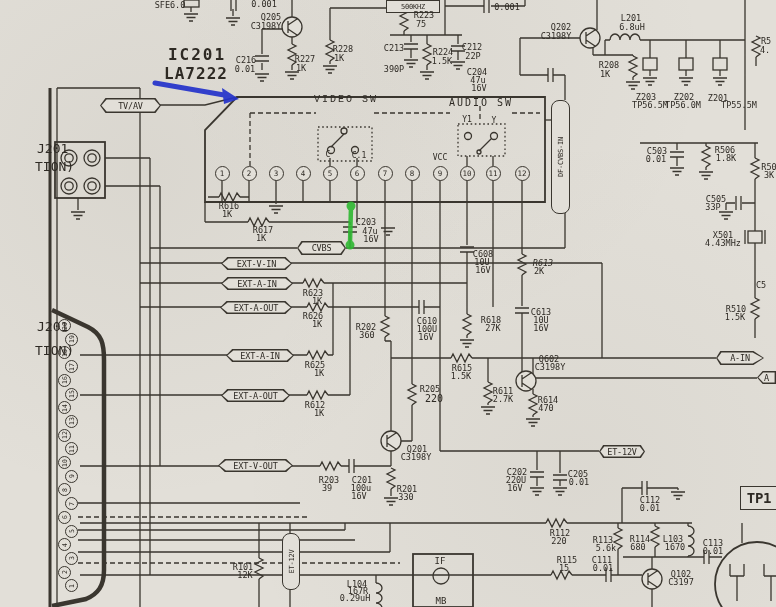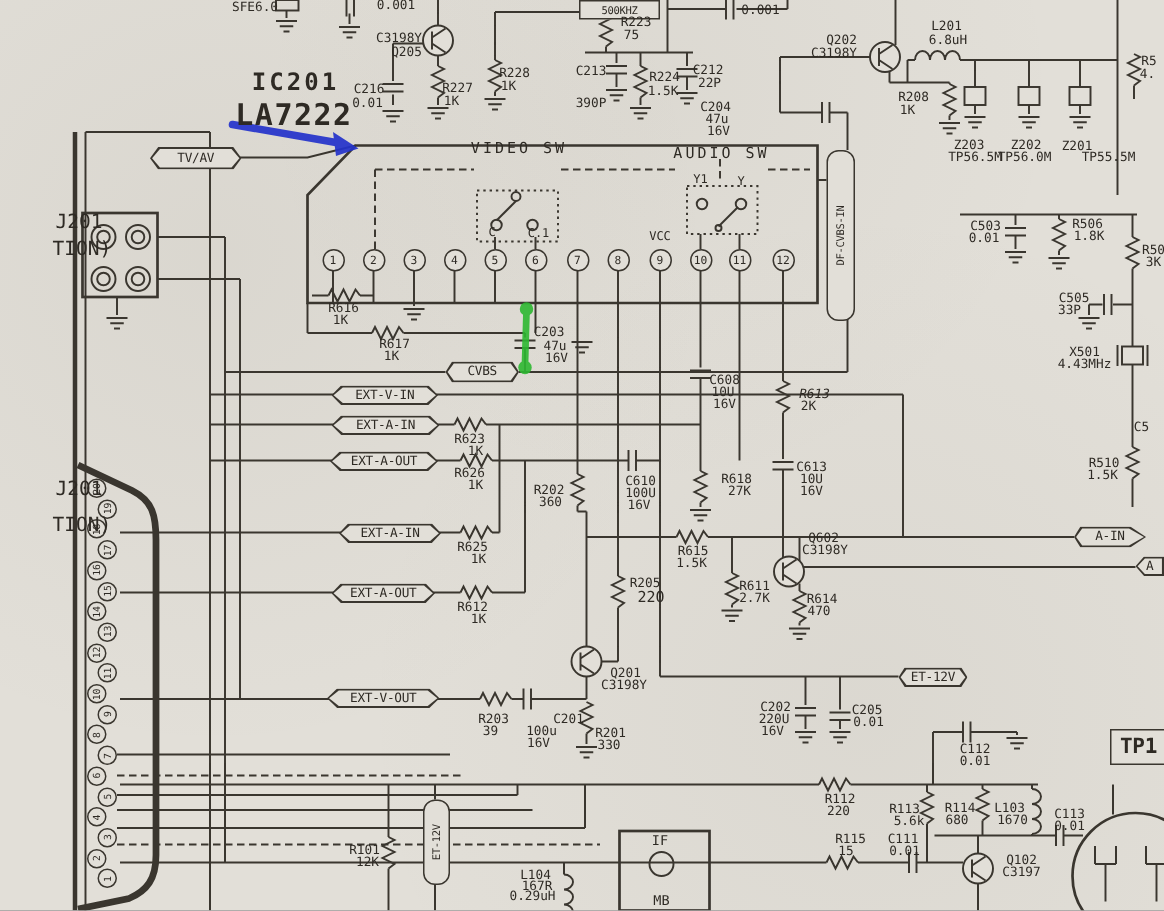--- a/index.html
+++ b/index.html
@@ -218,24 +218,24 @@
   <g opacity="0.9">
     <line x1="351" y1="207" x2="350" y2="243" stroke="var(--green)" stroke-width="4.5"></line>
     <circle cx="351" cy="206" r="4.5" fill="var(--green)"></circle>
     <circle cx="350" cy="245" r="4.5" fill="var(--green)"></circle>
   </g>
 </svg>
 
 <div id="overlay">
       <div class="lbl" style="left: 170px; top: 1px;">SFE6.0</div>
       <div class="lbl" style="left: 264px; top: 0px;">0.001</div>
-      <div class="lbl" style="left: 271px; top: 13px; margin-top: 18px;">Q205</div>
+      <div class="lbl" style="left: 271px; top: 13px;">Q205</div>
       <div class="lbl" style="left: 266px; top: 22px;">C3198Y</div>
       <div class="lbl b" style="left: 197px; top: 47px; font-size: 16px; letter-spacing: 2px;">IC201</div>
-      <div class="lbl b" style="left: 196px; top: 66px; font-size: 20px; letter-spacing: 1px;">LA7222</div>
+      <div class="lbl b" style="left: 196px; top: 66px; font-size: 16px; letter-spacing: 1px;">LA7222</div>
       <div class="lbl" style="left: 246px; top: 56px;">C216</div>
       <div class="lbl" style="left: 245px; top: 65px;">0.01</div>
       <div class="lbl" style="left: 305px; top: 55px;">R227</div>
       <div class="lbl" style="left: 301px; top: 64px;">1K</div>
       <div class="lbl" style="left: 343px; top: 45px;">R228</div>
       <div class="lbl" style="left: 339px; top: 54px;">1K</div>
       <div class="lbl" style="left: 424px; top: 11px;">R223</div>
       <div class="lbl" style="left: 421px; top: 20px;">75</div>
       <div class="lbl" style="left: 394px; top: 44px;">C213</div>
       <div class="lbl" style="left: 394px; top: 65px;">390P</div>
@@ -267,21 +267,21 @@
       <div class="lbl" style="left: 726px; top: 154px;">1.8K</div>
       <div class="lbl" style="left: 769px; top: 163px;">R50</div>
       <div class="lbl" style="left: 769px; top: 171px;">3K</div>
       <div class="lbl" style="left: 716px; top: 195px;">C505</div>
       <div class="lbl" style="left: 713px; top: 203px;">33P</div>
       <div class="lbl" style="left: 723px; top: 231px;">X501</div>
       <div class="lbl" style="left: 723px; top: 239px;">4.43MHz</div>
       <div class="lbl" style="left: 761px; top: 281px;">C5</div>
       <div class="lbl" style="left: 736px; top: 305px;">R510</div>
       <div class="lbl" style="left: 735px; top: 313px;">1.5K</div>
-      <div class="lbl" style="left: 346px; top: 95px; font-size: 10px; letter-spacing: 2px;">VIDEO SW</div>
+      <div class="lbl" style="left: 346px; top: 95px; font-size: 10px; letter-spacing: 2px; font-family: Liberation Mono, monospace;">VIDEO SW</div>
       <div class="lbl" style="left: 481px; top: 98px; font-size: 10px; letter-spacing: 2px;">AUDIO SW</div>
       <div class="lbl" style="left: 440px; top: 154px; font-size: 8px;">VCC</div>
       <div class="lbl" style="left: 467px; top: 116px; font-size: 8px;">Y1</div>
       <div class="lbl" style="left: 494px; top: 117px; font-size: 8px;">Y</div>
       <div class="lbl" style="left: 328px; top: 151px; font-size: 8px;">C</div>
       <div class="lbl" style="left: 359px; top: 152px; font-size: 8px;">C.1</div>
       <div class="lbl" style="left: 229px; top: 202px;">R616</div>
       <div class="lbl" style="left: 227px; top: 210px;">1K</div>
       <div class="lbl" style="left: 263px; top: 226px;">R617</div>
       <div class="lbl" style="left: 261px; top: 234px;">1K</div>
@@ -318,21 +318,21 @@
       <div class="lbl" style="left: 503px; top: 387px;">R611</div>
       <div class="lbl" style="left: 503px; top: 395px;">2.7K</div>
       <div class="lbl" style="left: 549px; top: 355px;">Q602</div>
       <div class="lbl" style="left: 550px; top: 363px;">C3198Y</div>
       <div class="lbl" style="left: 548px; top: 396px;">R614</div>
       <div class="lbl" style="left: 546px; top: 404px;">470</div>
       <div class="lbl" style="left: 417px; top: 445px;">Q201</div>
       <div class="lbl" style="left: 416px; top: 453px;">C3198Y</div>
       <div class="lbl" style="left: 329px; top: 476px;">R203</div>
       <div class="lbl" style="left: 327px; top: 484px;">39</div>
-      <div class="lbl" style="left: 379px; top: 476px;">C201</div>
+      <div class="lbl" style="left: 362px; top: 476px;">C201</div>
       <div class="lbl" style="left: 361px; top: 484px;">100u</div>
       <div class="lbl" style="left: 359px; top: 492px;">16V</div>
       <div class="lbl" style="left: 407px; top: 485px;">R201</div>
       <div class="lbl" style="left: 406px; top: 493px;">330</div>
       <div class="lbl" style="left: 517px; top: 468px;">C202</div>
       <div class="lbl" style="left: 516px; top: 476px;">220U</div>
       <div class="lbl" style="left: 515px; top: 484px;">16V</div>
       <div class="lbl" style="left: 578px; top: 470px;">C205</div>
       <div class="lbl" style="left: 579px; top: 478px;">0.01</div>
       <div class="lbl" style="left: 650px; top: 496px;">C112</div>

